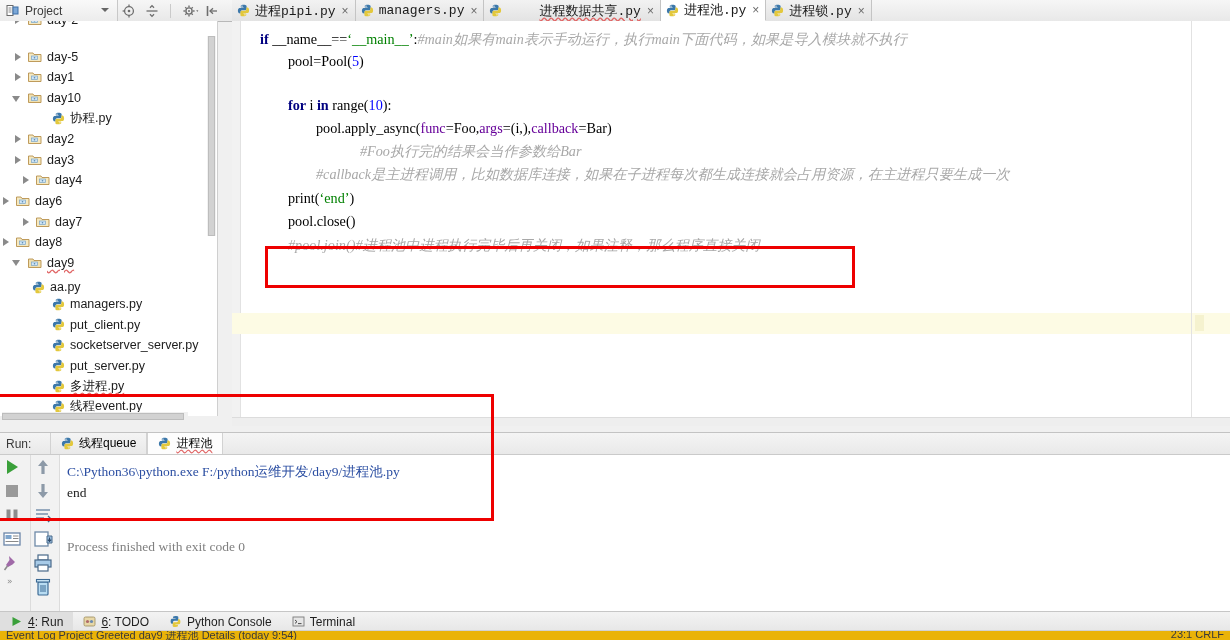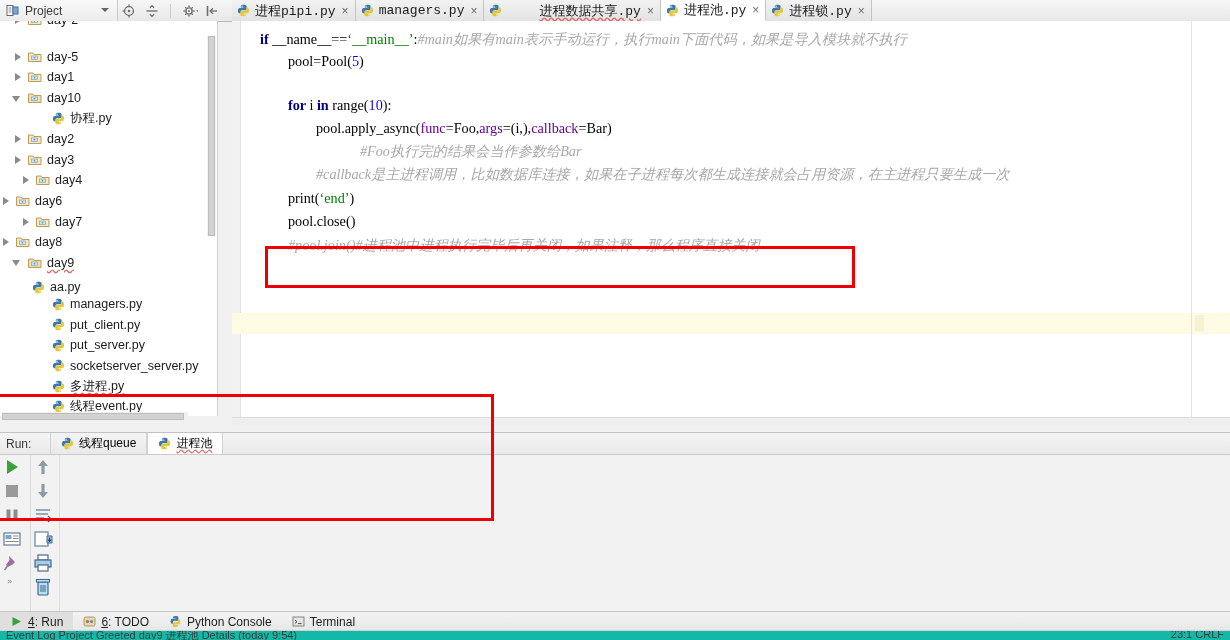--- a/index.html
+++ b/index.html
@@ -96,21 +96,21 @@
   .c-black{color:#1a1a1a;}
   .c-grey{color:#808080;}
 
   
   .botbar{position:absolute;left:0;top:611px;width:1230px;height:19px;
           background:linear-gradient(#f3f3f3,#e7e7e7);border-top:1px solid #c6c6c6;display:flex;align-items:center;}
   .botitem{display:flex;align-items:center;height:19px;padding:0 10px;font-size:12px;color:#1e1e1e;box-sizing:border-box;}
   .botitem.active{background:#dfdfdf;}
   .botitem .bi{width:13px;height:13px;margin-right:5px;}
   .botitem u{text-decoration:underline;}
-  .statusbar{position:absolute;left:0;top:630px;width:1230px;height:10px;background:#14b8a6;border-top:1px solid #d2d2d2;overflow:hidden;}
+  .statusbar{position:absolute;left:0;top:630px;width:1230px;height:10px;background:#eab308;border-top:1px solid #d2d2d2;overflow:hidden;}
   .st-left{position:absolute;left:6px;top:-3px;font-size:11px;color:#3a3a3a;white-space:nowrap;}
   .st-right{position:absolute;right:6px;top:-3px;font-size:11px;color:#3a3a3a;white-space:nowrap;}
 
   
   .redbox{position:absolute;border:3px solid #ee0000;box-sizing:border-box;pointer-events:none;}
 
   
   svg{display:block;}
 </style>
 </head>
@@ -413,33 +413,33 @@
       <div class="trow" style="padding-left: 36px;">
         <span class="arrow none" style="margin-right: 5px;"></span>
         <span class="pyfile">
           <svg width="13" height="13" viewBox="0 0 13 13">
             <path d="M6.5 0.7 C3.6 0.7 3.8 2 3.8 2 L3.8 3.4 L6.6 3.4 L6.6 3.9 L2.8 3.9 C2.8 3.9 0.9 3.7 0.9 6.6 C0.9 9.5 2.6 9.4 2.6 9.4 L3.6 9.4 L3.6 7.9 C3.6 7.9 3.5 6.2 5.3 6.2 L8 6.2 C8 6.2 9.6 6.3 9.6 4.7 L9.6 2.1 C9.6 2.1 9.8 0.7 6.5 0.7 Z" fill="#3c78aa"></path>
             <circle cx="5" cy="2.2" r="0.65" fill="#fff"></circle>
             <path d="M6.5 12.3 C9.4 12.3 9.2 11 9.2 11 L9.2 9.6 L6.4 9.6 L6.4 9.1 L10.2 9.1 C10.2 9.1 12.1 9.3 12.1 6.4 C12.1 3.5 10.4 3.6 10.4 3.6 L9.4 3.6 L9.4 5.1 C9.4 5.1 9.5 6.8 7.7 6.8 L5 6.8 C5 6.8 3.4 6.7 3.4 8.3 L3.4 10.9 C3.4 10.9 3.2 12.3 6.5 12.3 Z" fill="#e3c83c"></path>
             <circle cx="8" cy="10.8" r="0.65" fill="#fff"></circle>
           </svg>
         </span>
+        <span class="tlbl">socketserver_server.py</span>
+      </div>
+      <div class="trow" style="padding-left: 36px;">
+        <span class="arrow none" style="margin-right: 5px;"></span>
+        <span class="pyfile">
+          <svg width="13" height="13" viewBox="0 0 13 13">
+            <path d="M6.5 0.7 C3.6 0.7 3.8 2 3.8 2 L3.8 3.4 L6.6 3.4 L6.6 3.9 L2.8 3.9 C2.8 3.9 0.9 3.7 0.9 6.6 C0.9 9.5 2.6 9.4 2.6 9.4 L3.6 9.4 L3.6 7.9 C3.6 7.9 3.5 6.2 5.3 6.2 L8 6.2 C8 6.2 9.6 6.3 9.6 4.7 L9.6 2.1 C9.6 2.1 9.8 0.7 6.5 0.7 Z" fill="#3c78aa"></path>
+            <circle cx="5" cy="2.2" r="0.65" fill="#fff"></circle>
+            <path d="M6.5 12.3 C9.4 12.3 9.2 11 9.2 11 L9.2 9.6 L6.4 9.6 L6.4 9.1 L10.2 9.1 C10.2 9.1 12.1 9.3 12.1 6.4 C12.1 3.5 10.4 3.6 10.4 3.6 L9.4 3.6 L9.4 5.1 C9.4 5.1 9.5 6.8 7.7 6.8 L5 6.8 C5 6.8 3.4 6.7 3.4 8.3 L3.4 10.9 C3.4 10.9 3.2 12.3 6.5 12.3 Z" fill="#e3c83c"></path>
+            <circle cx="8" cy="10.8" r="0.65" fill="#fff"></circle>
+          </svg>
+        </span>
         <span class="tlbl">put_server.py</span>
-      </div>
-      <div class="trow" style="padding-left: 36px;">
-        <span class="arrow none" style="margin-right: 5px;"></span>
-        <span class="pyfile">
-          <svg width="13" height="13" viewBox="0 0 13 13">
-            <path d="M6.5 0.7 C3.6 0.7 3.8 2 3.8 2 L3.8 3.4 L6.6 3.4 L6.6 3.9 L2.8 3.9 C2.8 3.9 0.9 3.7 0.9 6.6 C0.9 9.5 2.6 9.4 2.6 9.4 L3.6 9.4 L3.6 7.9 C3.6 7.9 3.5 6.2 5.3 6.2 L8 6.2 C8 6.2 9.6 6.3 9.6 4.7 L9.6 2.1 C9.6 2.1 9.8 0.7 6.5 0.7 Z" fill="#3c78aa"></path>
-            <circle cx="5" cy="2.2" r="0.65" fill="#fff"></circle>
-            <path d="M6.5 12.3 C9.4 12.3 9.2 11 9.2 11 L9.2 9.6 L6.4 9.6 L6.4 9.1 L10.2 9.1 C10.2 9.1 12.1 9.3 12.1 6.4 C12.1 3.5 10.4 3.6 10.4 3.6 L9.4 3.6 L9.4 5.1 C9.4 5.1 9.5 6.8 7.7 6.8 L5 6.8 C5 6.8 3.4 6.7 3.4 8.3 L3.4 10.9 C3.4 10.9 3.2 12.3 6.5 12.3 Z" fill="#e3c83c"></path>
-            <circle cx="8" cy="10.8" r="0.65" fill="#fff"></circle>
-          </svg>
-        </span>
-        <span class="tlbl">socketserver_server.py</span>
       </div>
       <div class="trow" style="padding-left: 36px;">
         <span class="arrow none" style="margin-right: 5px;"></span>
         <span class="pyfile">
           <svg width="13" height="13" viewBox="0 0 13 13">
             <path d="M6.5 0.7 C3.6 0.7 3.8 2 3.8 2 L3.8 3.4 L6.6 3.4 L6.6 3.9 L2.8 3.9 C2.8 3.9 0.9 3.7 0.9 6.6 C0.9 9.5 2.6 9.4 2.6 9.4 L3.6 9.4 L3.6 7.9 C3.6 7.9 3.5 6.2 5.3 6.2 L8 6.2 C8 6.2 9.6 6.3 9.6 4.7 L9.6 2.1 C9.6 2.1 9.8 0.7 6.5 0.7 Z" fill="#3c78aa"></path>
             <circle cx="5" cy="2.2" r="0.65" fill="#fff"></circle>
             <path d="M6.5 12.3 C9.4 12.3 9.2 11 9.2 11 L9.2 9.6 L6.4 9.6 L6.4 9.1 L10.2 9.1 C10.2 9.1 12.1 9.3 12.1 6.4 C12.1 3.5 10.4 3.6 10.4 3.6 L9.4 3.6 L9.4 5.1 C9.4 5.1 9.5 6.8 7.7 6.8 L5 6.8 C5 6.8 3.4 6.7 3.4 8.3 L3.4 10.9 C3.4 10.9 3.2 12.3 6.5 12.3 Z" fill="#e3c83c"></path>
             <circle cx="8" cy="10.8" r="0.65" fill="#fff"></circle>
           </svg>
@@ -593,20 +593,25 @@
         <svg width="24" height="24" viewBox="0 0 24 24">
           <rect x="7" y="7" width="10" height="13" rx="1" fill="#b8dcf2" stroke="#3c6a94" stroke-width="1.2"></rect>
           <rect x="5.5" y="4.5" width="13" height="2.5" fill="#cde7f7" stroke="#3c6a94" stroke-width="1.1"></rect>
           <line x1="10" y1="10" x2="10" y2="17" stroke="#3c6a94"></line>
           <line x1="12" y1="10" x2="12" y2="17" stroke="#3c6a94"></line>
           <line x1="14" y1="10" x2="14" y2="17" stroke="#3c6a94"></line>
         </svg>
       </span>
     </div>
 
+    <div class="console" id="console">
+        <div class="cline" style="top: 8px;"><span class="c-blue">C:\Python36\python.exe </span><span class="c-blue">F:/python运维开发/day9/进程池.py</span></div>
+        <div class="cline" style="top: 30px;"><span class="c-black">end</span></div>
+        <div class="cline" style="top: 84px;"><span class="c-grey">Process finished with exit code 0</span></div>
+      </div>
   </div>
 
   <div class="botbar" id="botbar">
       <div class="botitem active">
         <span class="bi">
           <svg width="13" height="13" viewBox="0 0 13 13">
             <path d="M2.5 2 L11 6.5 L2.5 11 Z" fill="#3aa03a"></path>
           </svg>
         </span>
         <u>4</u>

